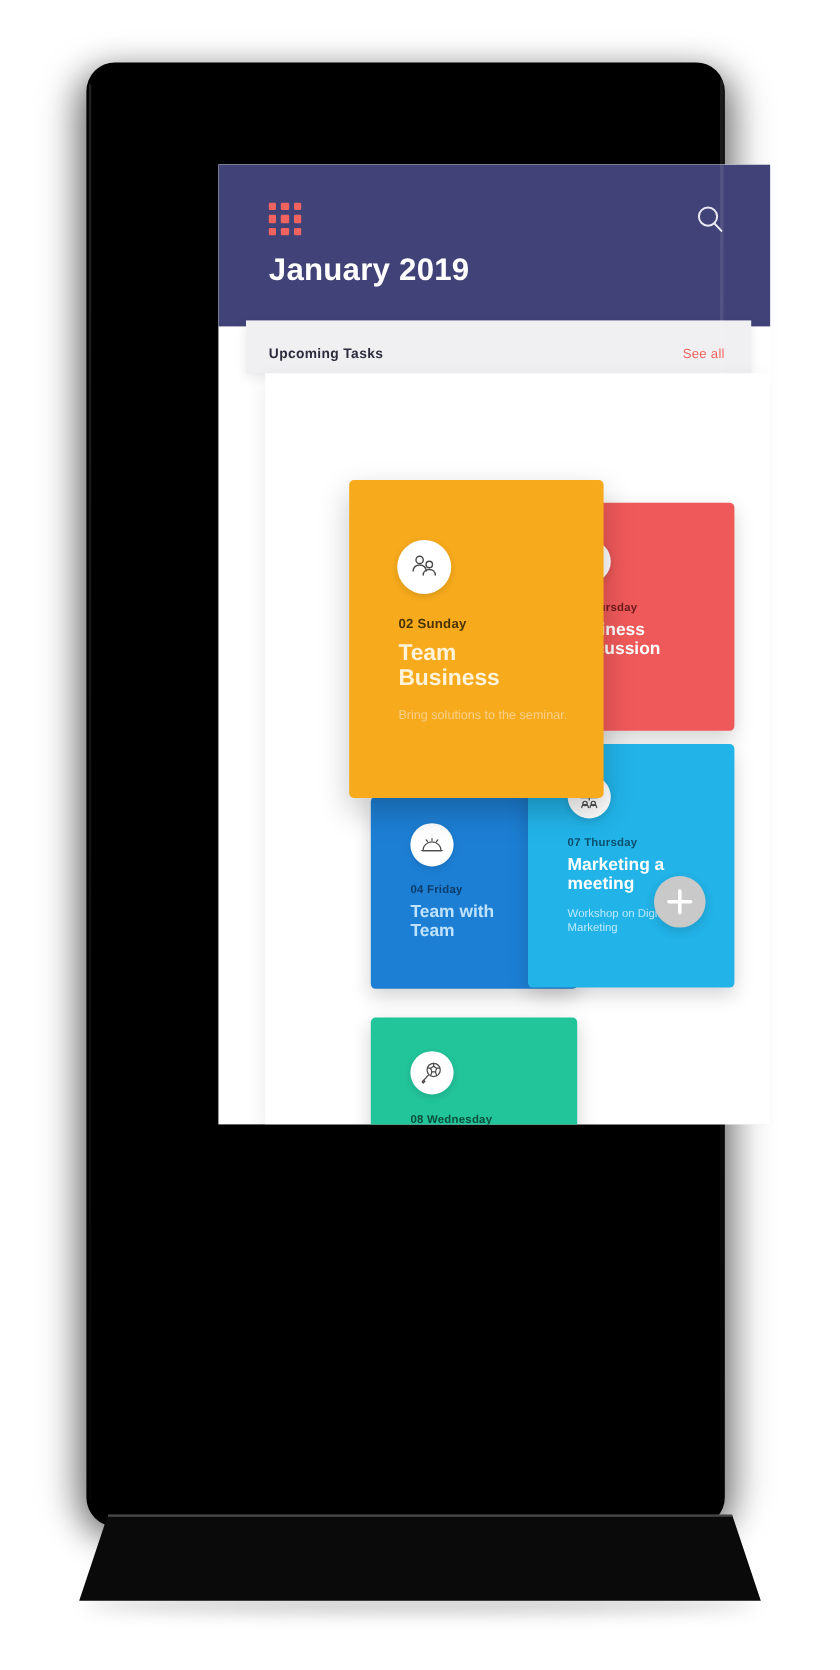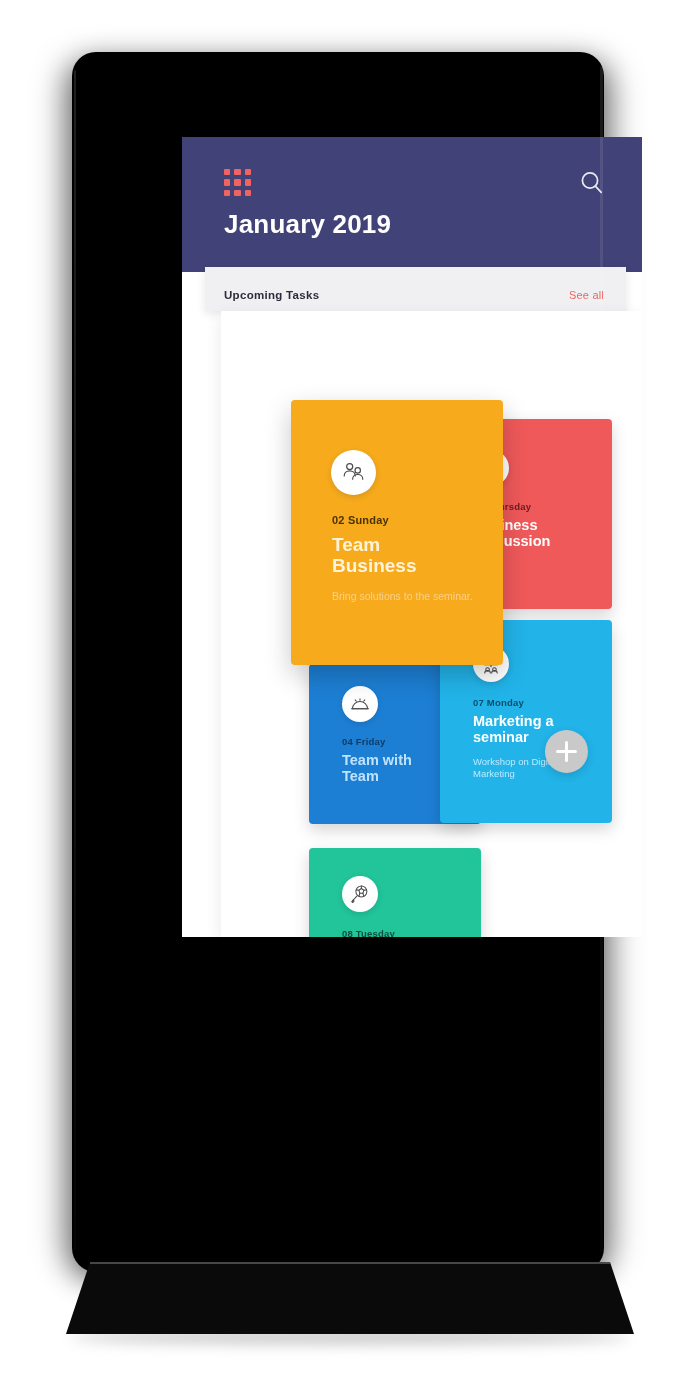--- a/index.html
+++ b/index.html
@@ -435,39 +435,39 @@
             <svg width="22" height="22" viewBox="0 0 32 32" fill="none" stroke="#4a4a4a" stroke-width="1.5" stroke-linecap="round" stroke-linejoin="round">
               <rect x="5" y="4" width="22" height="13" rx="1.2"></rect>
               <line x1="8.5" y1="8" x2="18" y2="8"></line>
               <line x1="8.5" y1="11.5" x2="15" y2="11.5"></line>
               <path d="M16 17v3"></path>
               <circle cx="11" cy="24" r="2.6"></circle>
               <circle cx="21" cy="24" r="2.6"></circle>
               <path d="M7 29c0-2.1 1.8-3.4 4-3.4s4 1.3 4 3.4M17 29c0-2.1 1.8-3.4 4-3.4s4 1.3 4 3.4"></path>
             </svg>
           </div>
-          <div class="card-date">07 Monday</div>
+          <div class="card-date">07 Thursday</div>
           <div class="card-title">
             <div>Marketing a</div>
-            <div>seminar</div>
+            <div>meeting</div>
           </div>
           <div class="card-desc">Workshop on Digital Marketing</div>
         </div>
 
         <div class="task-card" id="card-watch-football">
           <div class="card-icon">
             <svg width="22" height="22" viewBox="0 0 32 32" fill="none" stroke="#4a4a4a" stroke-width="1.5" stroke-linecap="round" stroke-linejoin="round">
               <circle cx="18" cy="12.5" r="8"></circle>
               <path d="M18 8l3.6 2.6-1.4 4.3h-4.4l-1.4-4.3z"></path>
               <path d="M18 4.5v3.5M25.4 10l-3.8.6M21.6 19.4l-1.4-4.5M14.4 19.4l1.4-4.5M10.6 10l3.8.6"></path>
               <line x1="11.5" y1="19" x2="5" y2="26"></line>
               <path d="M4 27l2-2 1.4 1.4-2 2z"></path>
             </svg>
           </div>
-          <div class="card-date">08 Tuesday</div>
+          <div class="card-date">08 Wednesday</div>
 
         </div>
 
         <div id="add-task-button">
           <span class="plus-h"></span>
           <span class="plus-v"></span>
         </div>
 
       </div>
 

